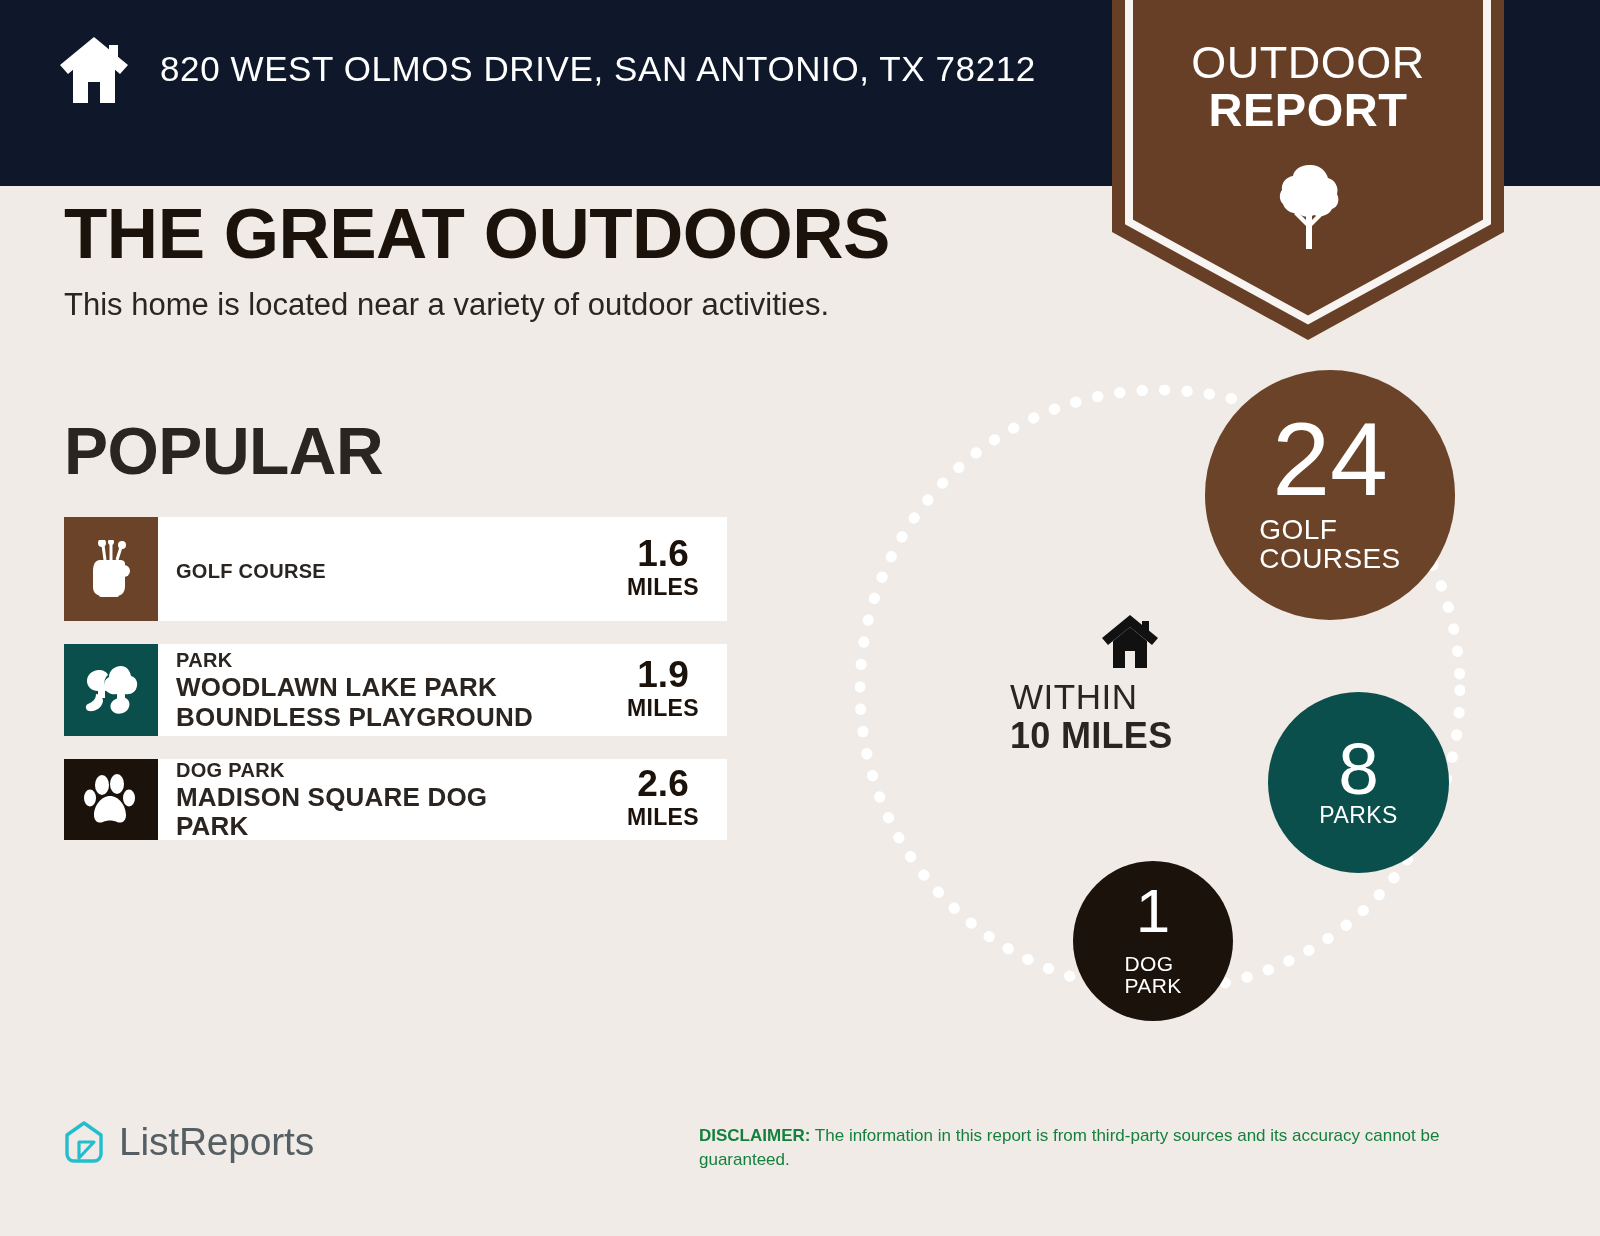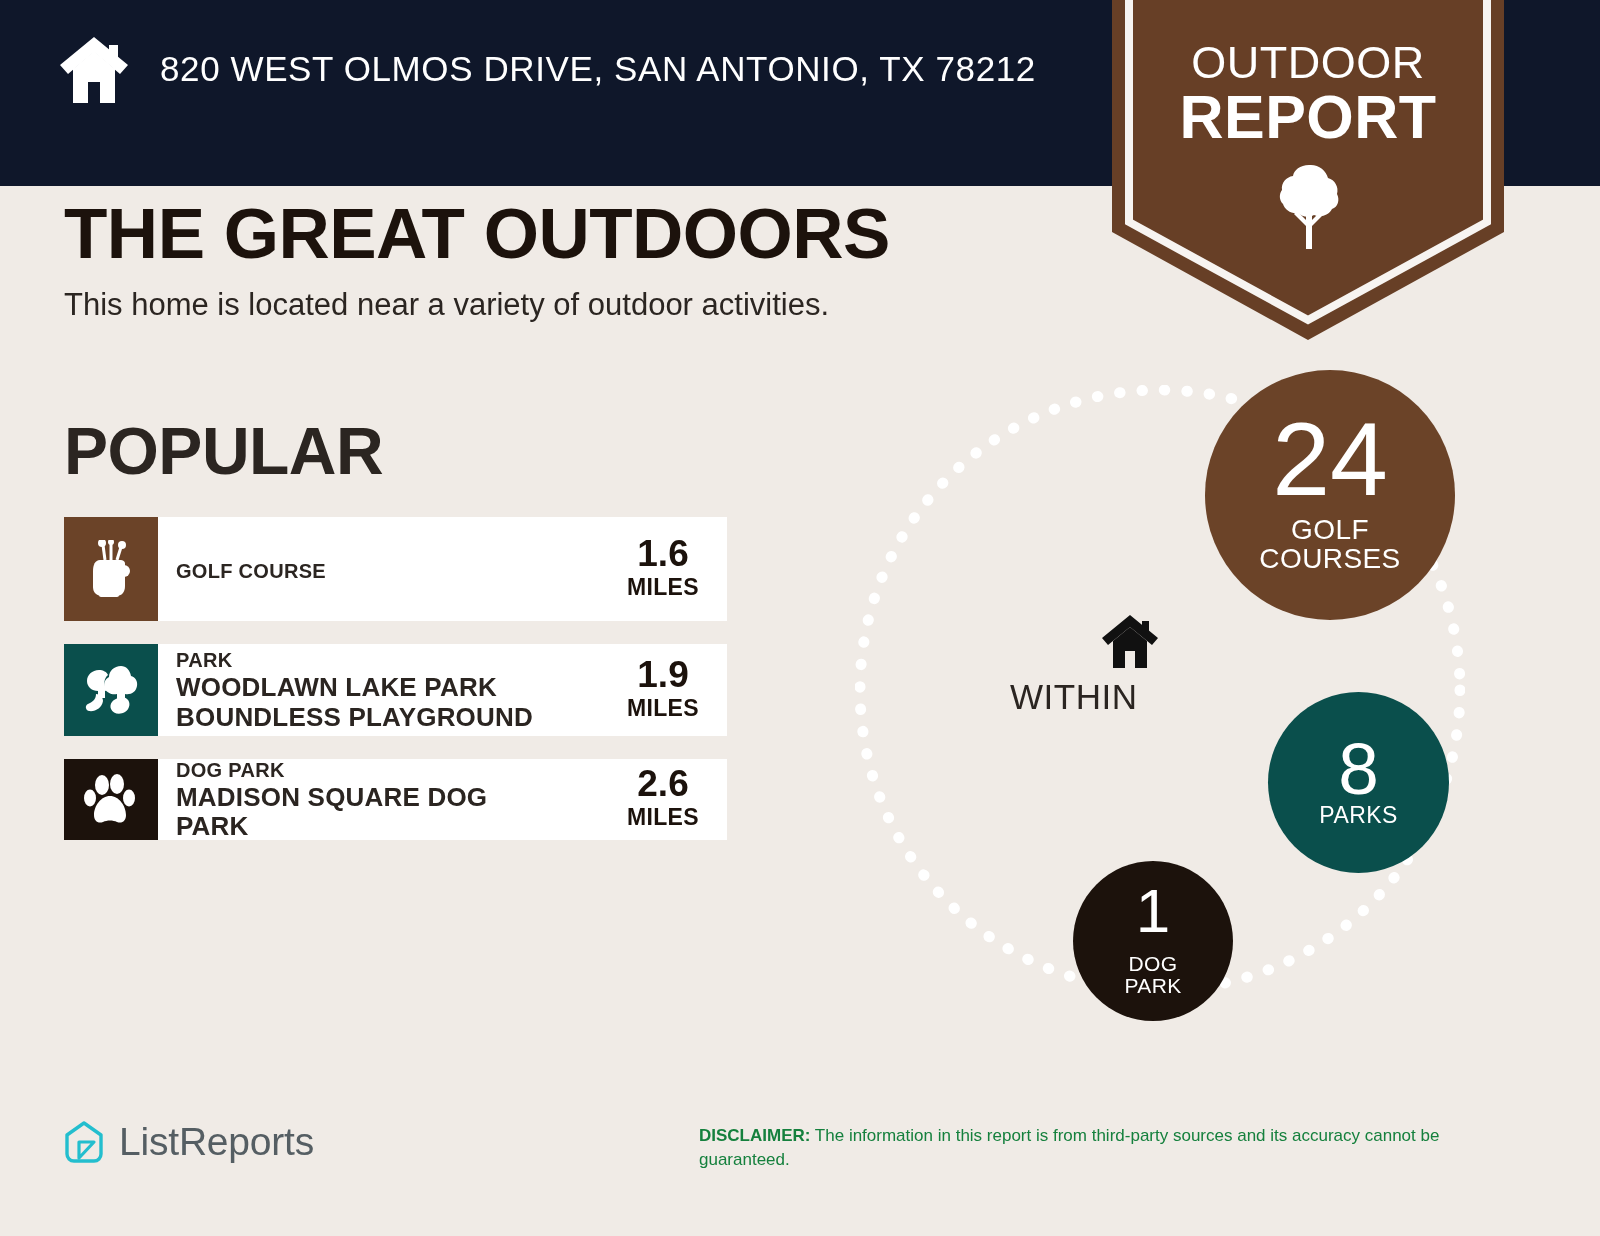--- a/index.html
+++ b/index.html
@@ -58,21 +58,21 @@
     pointer-events: none;
   }
   .badge-title .l1 {
     display: block;
     font-size: 45px;
     font-weight: 400;
     letter-spacing: 0.5px;
   }
   .badge-title .l2 {
     display: block;
-    font-size: 61px;
+    font-size: 47px;
     font-weight: 700;
     letter-spacing: 0.5px;
   }
   .badge-tree {
     position: absolute;
     left: 166px; top: 163px;
     width: 62px; height: 88px;
   }
 
   
@@ -192,21 +192,21 @@
   }
 
   .stat-circle {
     position: absolute;
     border-radius: 50%;
     display: flex;
     flex-direction: column;
     align-items: center;
     justify-content: center;
     color: #FFFFFF;
-    text-align: center;
+    text-align: left;
   }
   .stat-circle .num {
     font-weight: 400;
     line-height: 0.95;
   }
   .stat-circle .lbl {
     font-weight: 400;
     line-height: 1.06;
   }
 
@@ -412,20 +412,21 @@
   </div>
 </div>
 
 <div class="center-group">
   <svg class="center-home-icon" viewBox="0 0 60 56">
     <path d="M30 2 L2 25 L8 32 L30 14 L52 32 L58 25 Z" fill="#111111"></path>
     <path d="M13 28 L13 55 L25 55 L25 38 L35 38 L35 55 L47 55 L47 28 L30 14 Z" fill="#111111"></path>
     <rect x="42" y="8" width="7" height="14" fill="#111111"></rect>
   </svg>
   <div class="center-within">WITHIN</div>
+  <div class="center-miles">10 MILES</div>
 </div>
 
 <div class="brand">
   <svg class="brand-mark" viewBox="0 0 42 44">
     <path d="M21 3 L38 15 L38 34 C38 38 35 41 31 41 L11 41 C7 41 4 38 4 34 L4 15 Z" fill="none" stroke="#23BECE" stroke-width="3.4" stroke-linejoin="round"></path>
     <path d="M16 22 L31 22 L16 38 Z" fill="none" stroke="#23BECE" stroke-width="3.2" stroke-linejoin="round"></path>
   </svg>
   <div class="brand-name">ListReports</div>
 </div>
 

